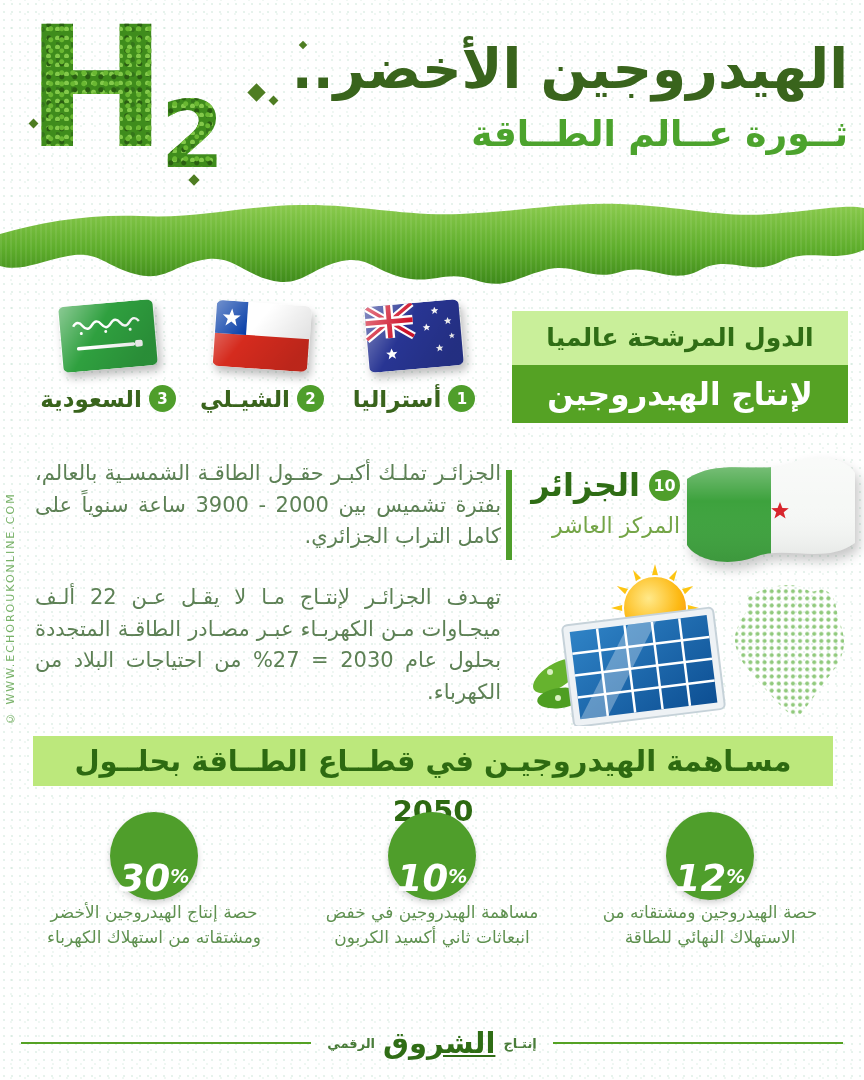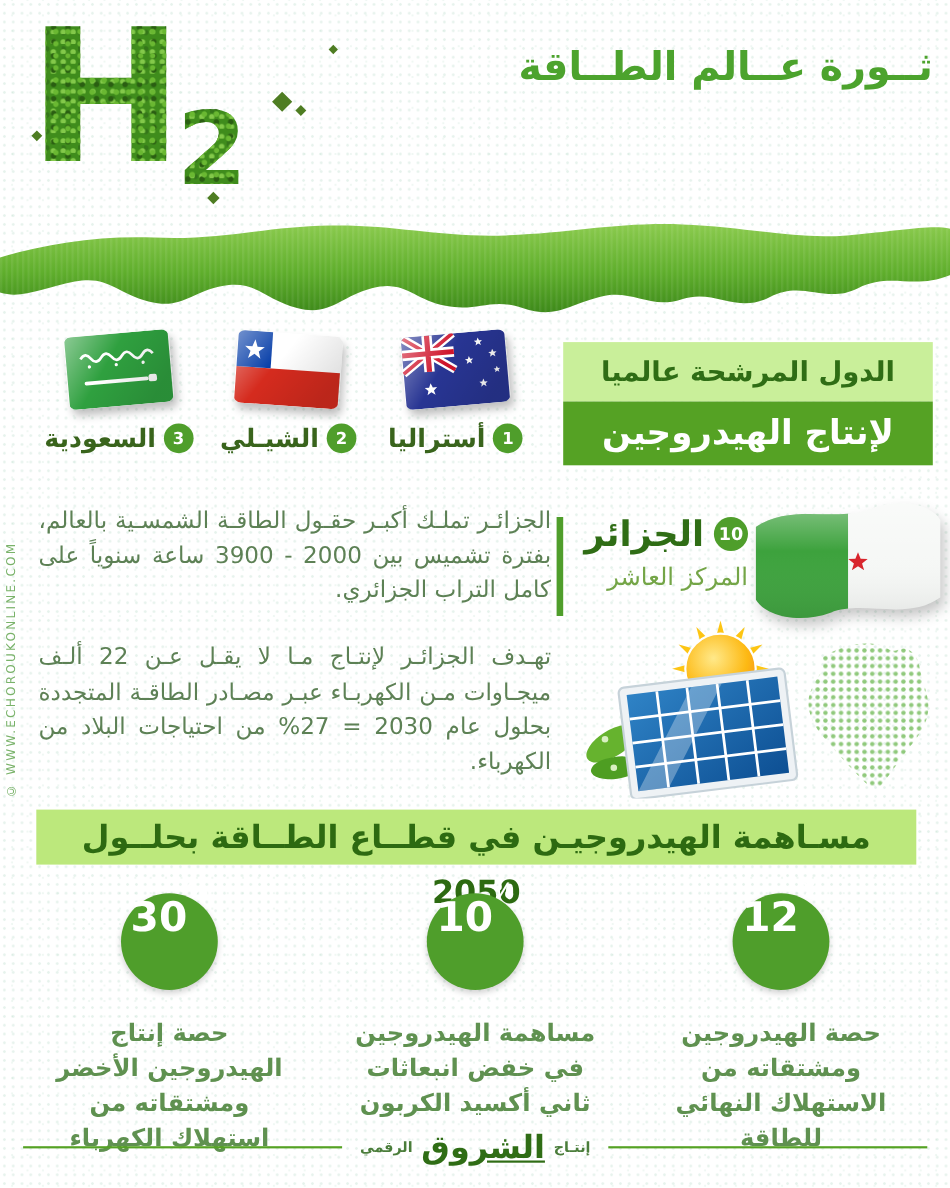--- a/index.html
+++ b/index.html
@@ -69,24 +69,24 @@
   .para{position:absolute;left:35px;width:466px;direction:rtl;text-align:justify;color:#5d8155;
         font-size:21px;line-height:1.5;font-weight:500;margin:0;}
   .para1{top:458px;}
   .para2{top:582px;}
   
   .banner{position:absolute;left:33px;top:736px;width:800px;height:50px;background:#bce87c;color:#2d6a11;
           font-size:29px;font-weight:800;text-align:center;line-height:50px;direction:rtl;}
   .stats{position:absolute;left:30px;top:812px;width:804px;display:flex;direction:rtl;justify-content:space-between;}
   .stat{width:248px;display:flex;flex-direction:column;align-items:center;}
   .stat-circle{width:88px;height:88px;border-radius:50%;background:#4f9e2b;color:#fff;
-               display:flex;align-items:flex-start;justify-content:center;box-shadow:0 3px 6px rgba(0,0,0,.18);}
+               display:flex;align-items:flex-end;justify-content:center;box-shadow:0 3px 6px rgba(0,0,0,.18);font-style:italic;}
   .stat-val{font-size:37px;font-weight:800;}
   .stat-unit{font-size:19px;font-weight:800;transform:translateY(-13px);}
-  .stat-label{margin-top:24px;font-size:22px;font-weight:700;color:#5f9150;text-align:center;line-height:1.45;
+  .stat-label{margin-top:0;font-size:17px;font-weight:400;color:#5f9150;text-align:center;line-height:1.45;
               direction:rtl;max-width:225px;}
   
   .footer{position:absolute;left:0;top:1026px;width:864px;display:flex;align-items:center;justify-content:center;gap:16px;direction:rtl;}
   .footer-line{height:2px;background:#55a224;width:290px;flex:none;}
   .footer-logo{display:flex;align-items:center;gap:8px;color:#2f6d15;white-space:nowrap;}
   .footer-small{font-size:13px;color:#4a7d3a;font-weight:600;}
   .footer-brand{font-size:29px;font-weight:800;text-decoration:underline;}
 </style>
 </head>
 <body>
@@ -97,20 +97,21 @@
     <span class="grass-text h2-letter">H</span>
     <span class="grass-text h2-sub">2</span>
   </div>
   <span class="diamond" style="left:250px;top:86px;width:13px;height:13px;"></span>
   <span class="diamond" style="left:270px;top:97px;width:7px;height:7px;"></span>
   <span class="diamond" style="left:300px;top:42px;width:6px;height:6px;"></span>
   <span class="diamond" style="left:190px;top:176px;width:8px;height:8px;"></span>
   <span class="diamond" style="left:30px;top:120px;width:7px;height:7px;"></span>
 
   <div class="titles">
+    <h1 class="main-title">الهيدروجين الأخضر..</h1>
     <h2 class="sub-title">ثــورة عــالم الطــاقة</h2>
   </div>
 
   <div class="grass-band">
     <svg viewBox="0 0 864 102" preserveAspectRatio="none">
       <defs>
         <linearGradient id="gg" x1="0" y1="0" x2="0" y2="1">
           <stop offset="0" stop-color="#8bcb4e"></stop>
             <stop offset="0.55" stop-color="#5fae2c"></stop>
             <stop offset="1" stop-color="#3e8a1a"></stop>

